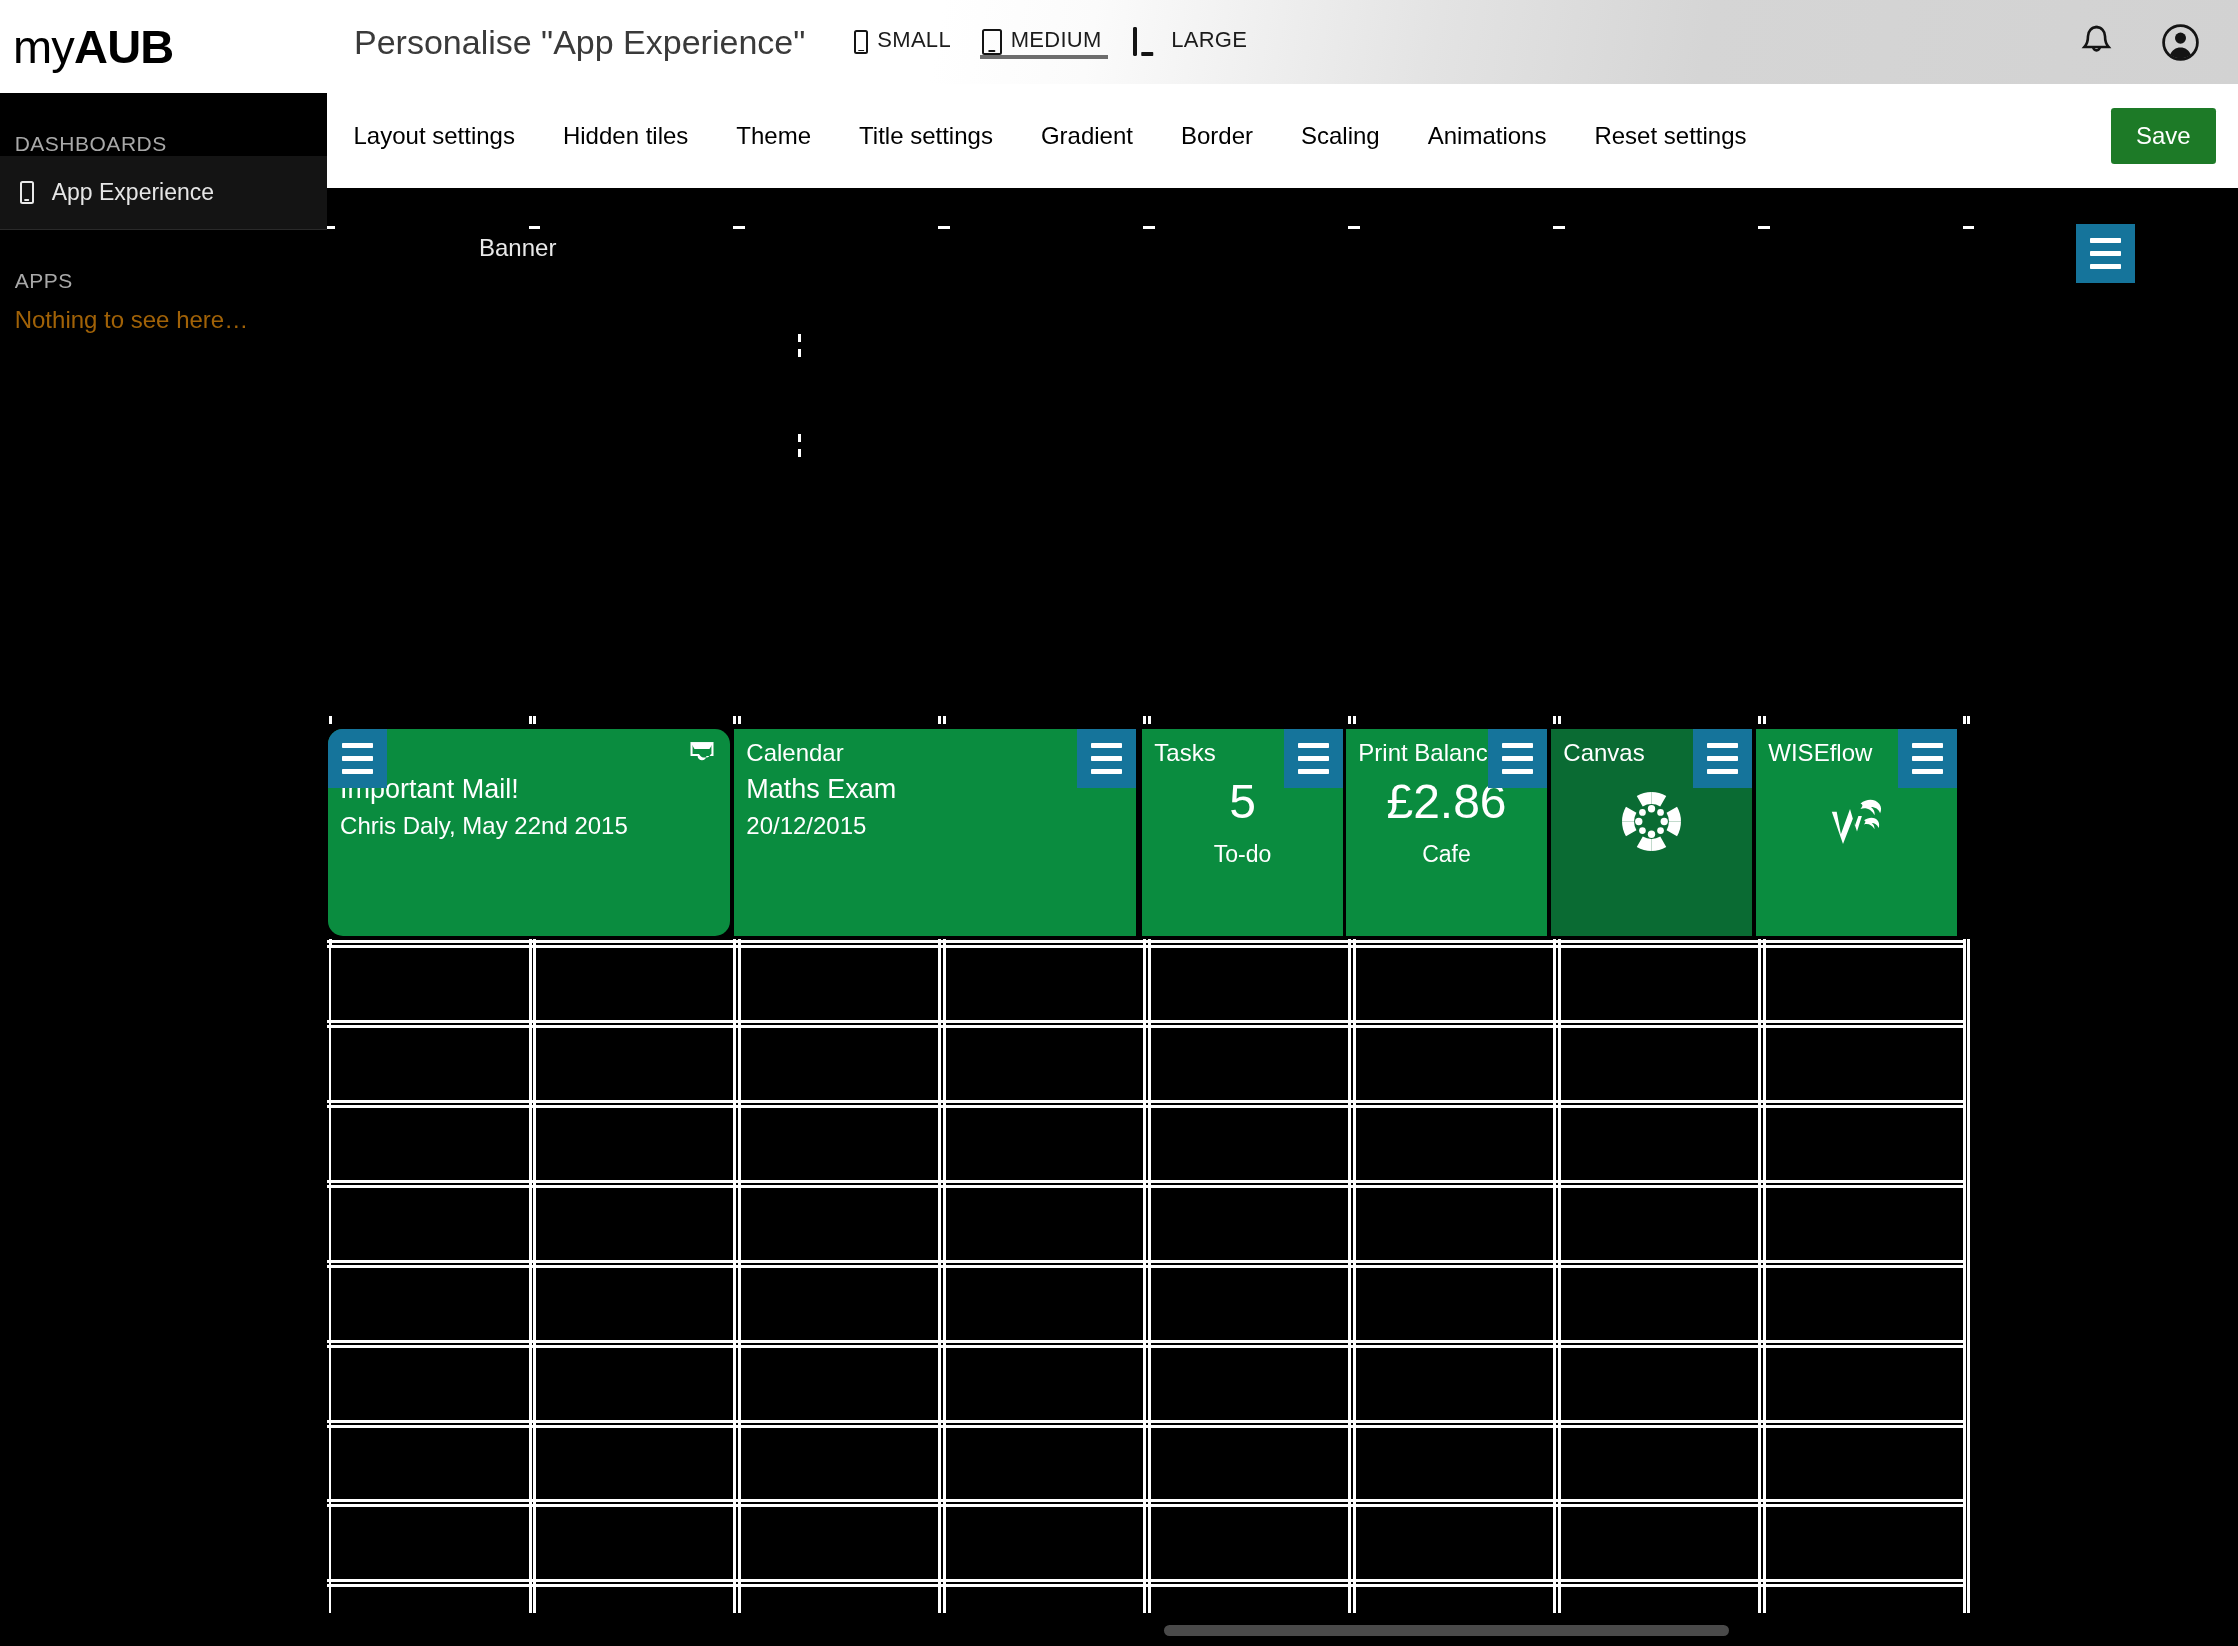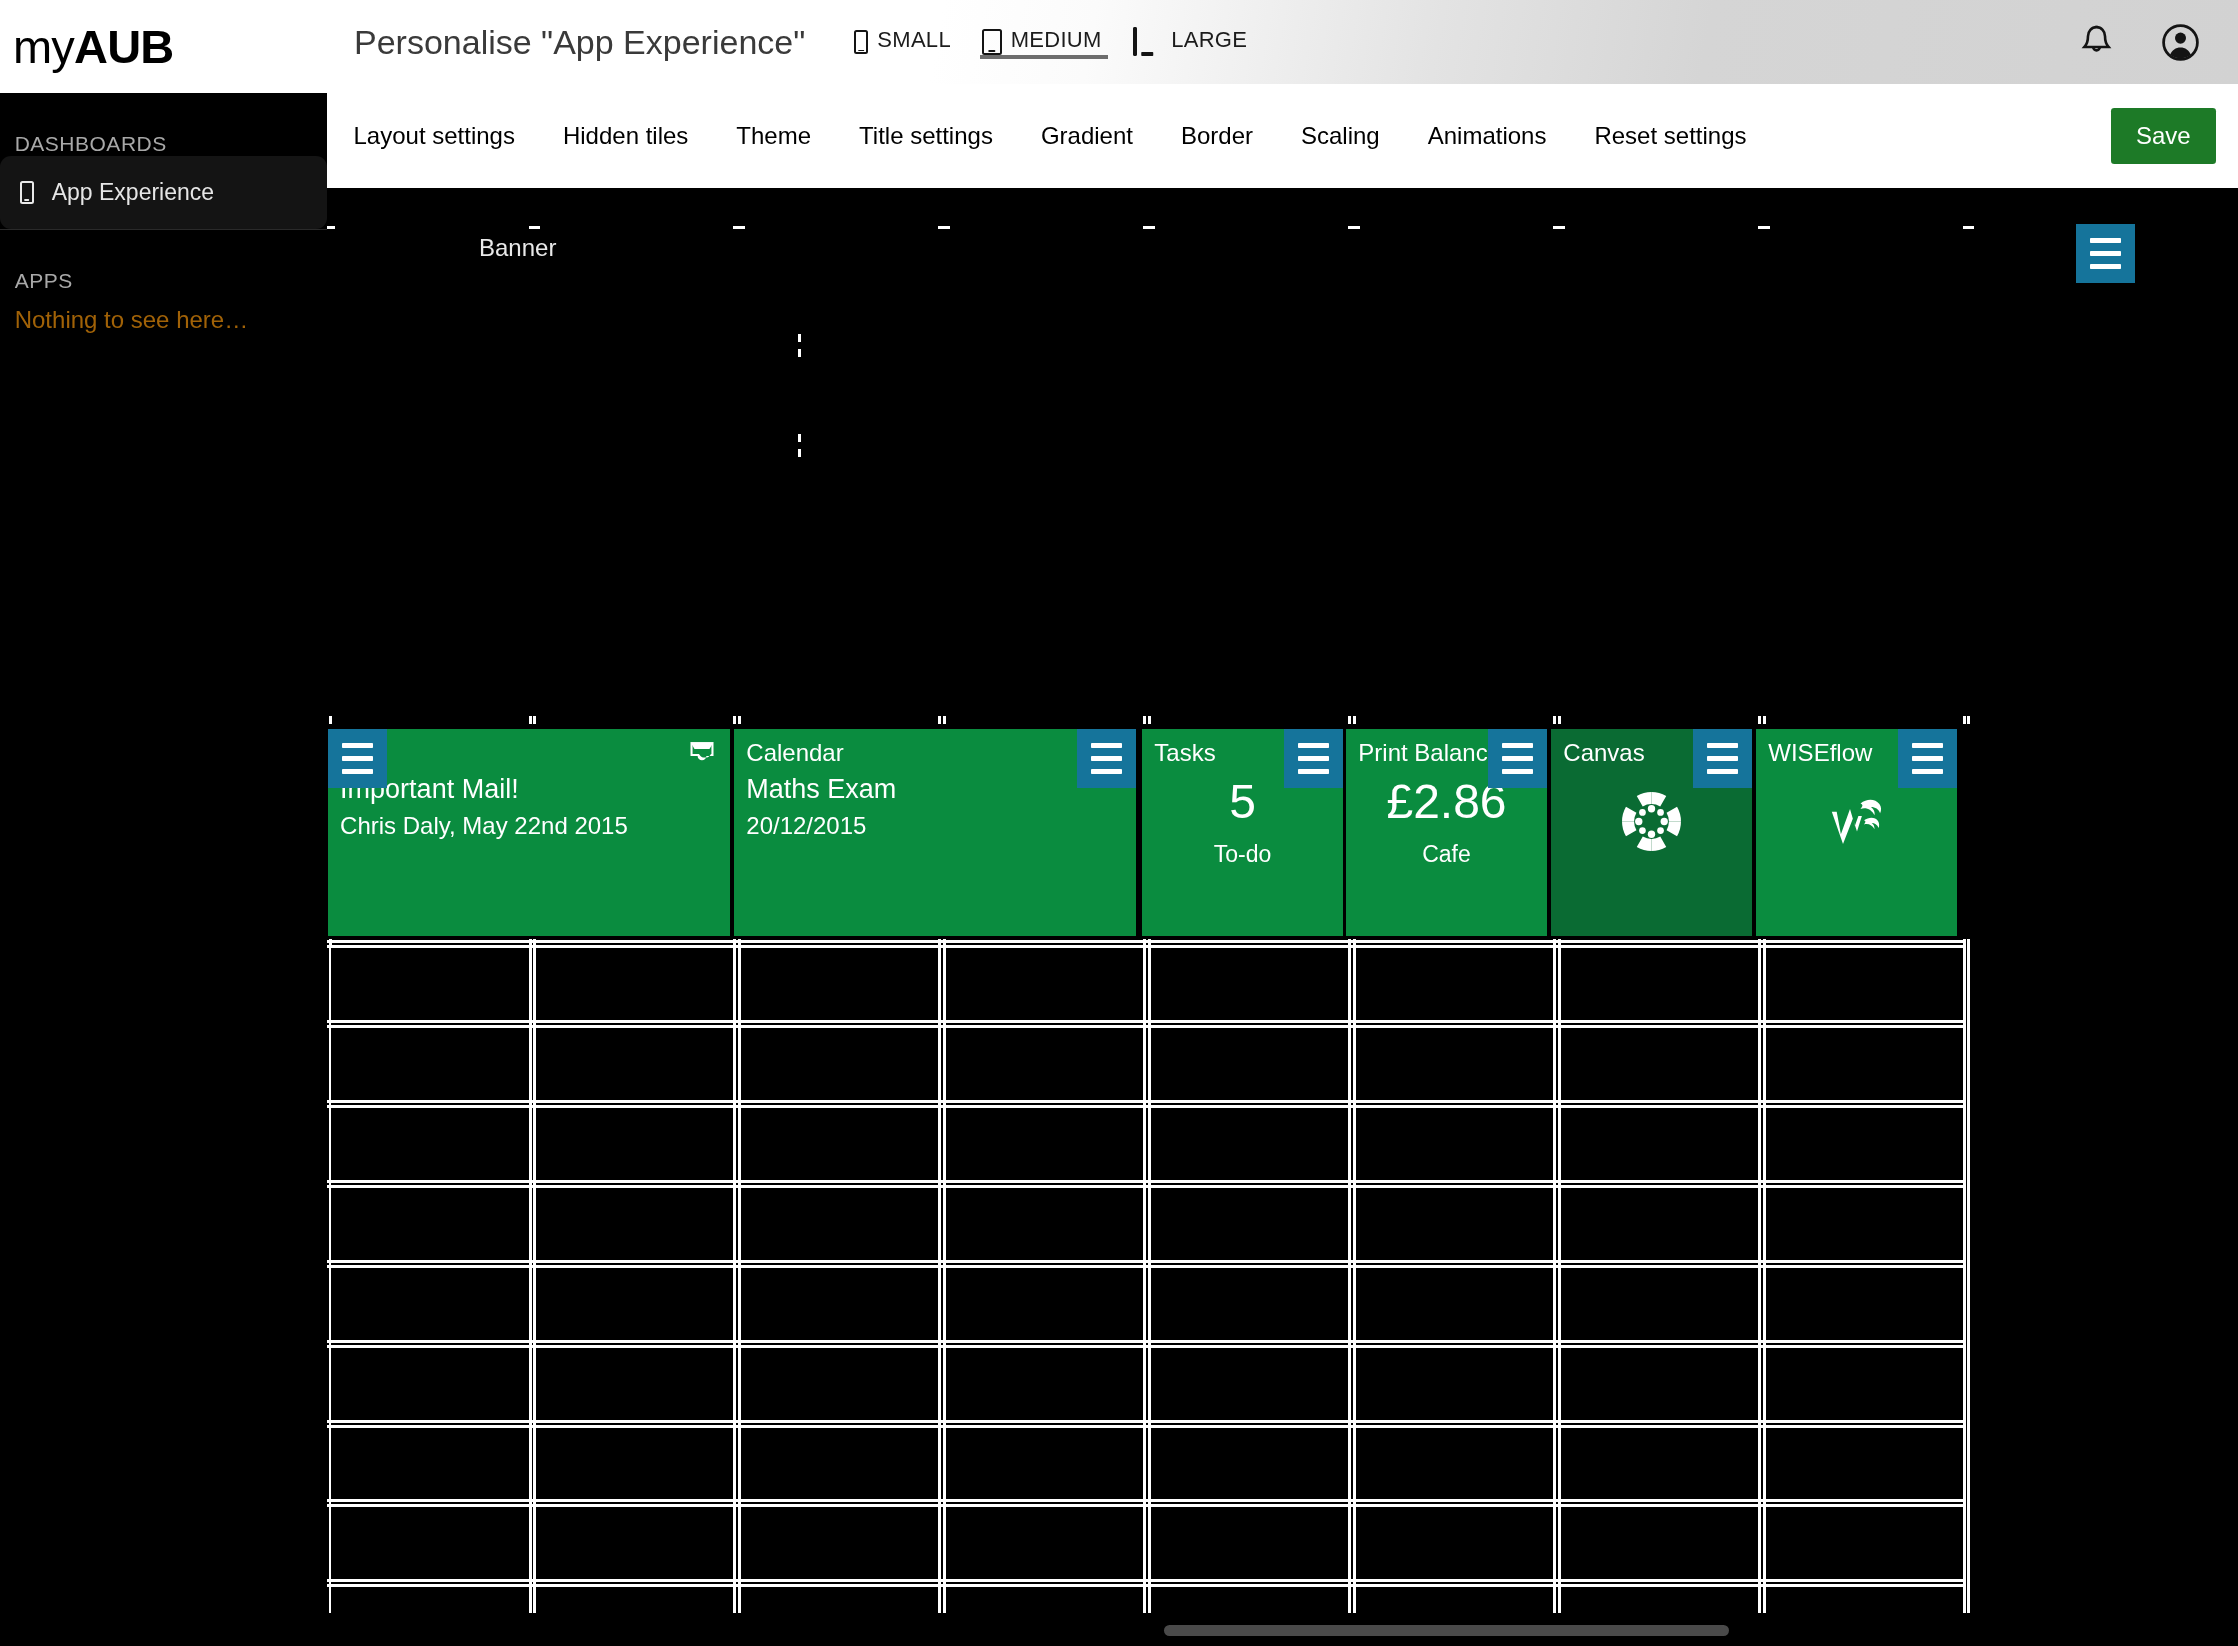--- a/index.html
+++ b/index.html
@@ -27,21 +27,21 @@
   .logo-text .lt { font-weight: 300; }
   .logo-text .hv { font-weight: 700; }
 
   .side-section-title {
     color: #a8a8a8; font-size: 21px; letter-spacing: 0.5px;
     padding: 39px 0 0 14.7px;
   }
   .side-item {
     display: flex; align-items: center; gap: 18px;
     padding: 23px 0 23px 19.7px;
-    color: #e6e6e6; font-size: 23px; border-radius: 11px;
+    color: #e6e6e6; font-size: 23px;
   }
   .side-item.active { background: #141414; }
   .side-item .phone-ico {
     width: 14px; height: 23px; border: 2px solid #e9e9e9; border-radius: 2.5px;
     position: relative; flex: 0 0 auto;
   }
   .side-item .phone-ico::after {
     content:""; position:absolute; left:50%; transform:translateX(-50%);
     bottom:1.2px; width:5.7px; height:1.6px; background:#e9e9e9; border-radius:0.8px;
   }
@@ -296,21 +296,21 @@
       <span class="vtick" style="left:471px; top:146px"></span>
       <span class="vtick" style="left:471px; top:161px"></span>
 
       <span class="vtick" style="left:471px; top:246px"></span>
       <span class="vtick" style="left:471px; top:261px"></span>
 
     </div>
 
     <div class="tiles">
 
-      <div class="tile" style="left:0.8px; width:402px;">
+      <div class="tile" style="left:0.8px; width:402px;border-radius:15px;">
         <div class="tile-sub1">Important Mail!</div>
         <div class="tile-sub2">Chris Daly, May 22nd 2015</div>
         <span class="tile-inbox-ico">
           <svg viewBox="0 0 24 20" width="28" height="23" fill="#fff">
             <path d="M2 1h20v12h-6.2a3.8 3.8 0 0 1-7.6 0H2V1zm1.8 1.8v8.4h5.6a5.6 5.6 0 0 0 5.2 3.2 5.6 5.6 0 0 0 5.2-3.2h.4V2.8H3.8z"></path>
             <path d="M2 1l3.5 6h13L22 1H2z"></path>
           </svg>
         </span>
         <div class="tile-menu left">
           <span class="hb-line"></span>

